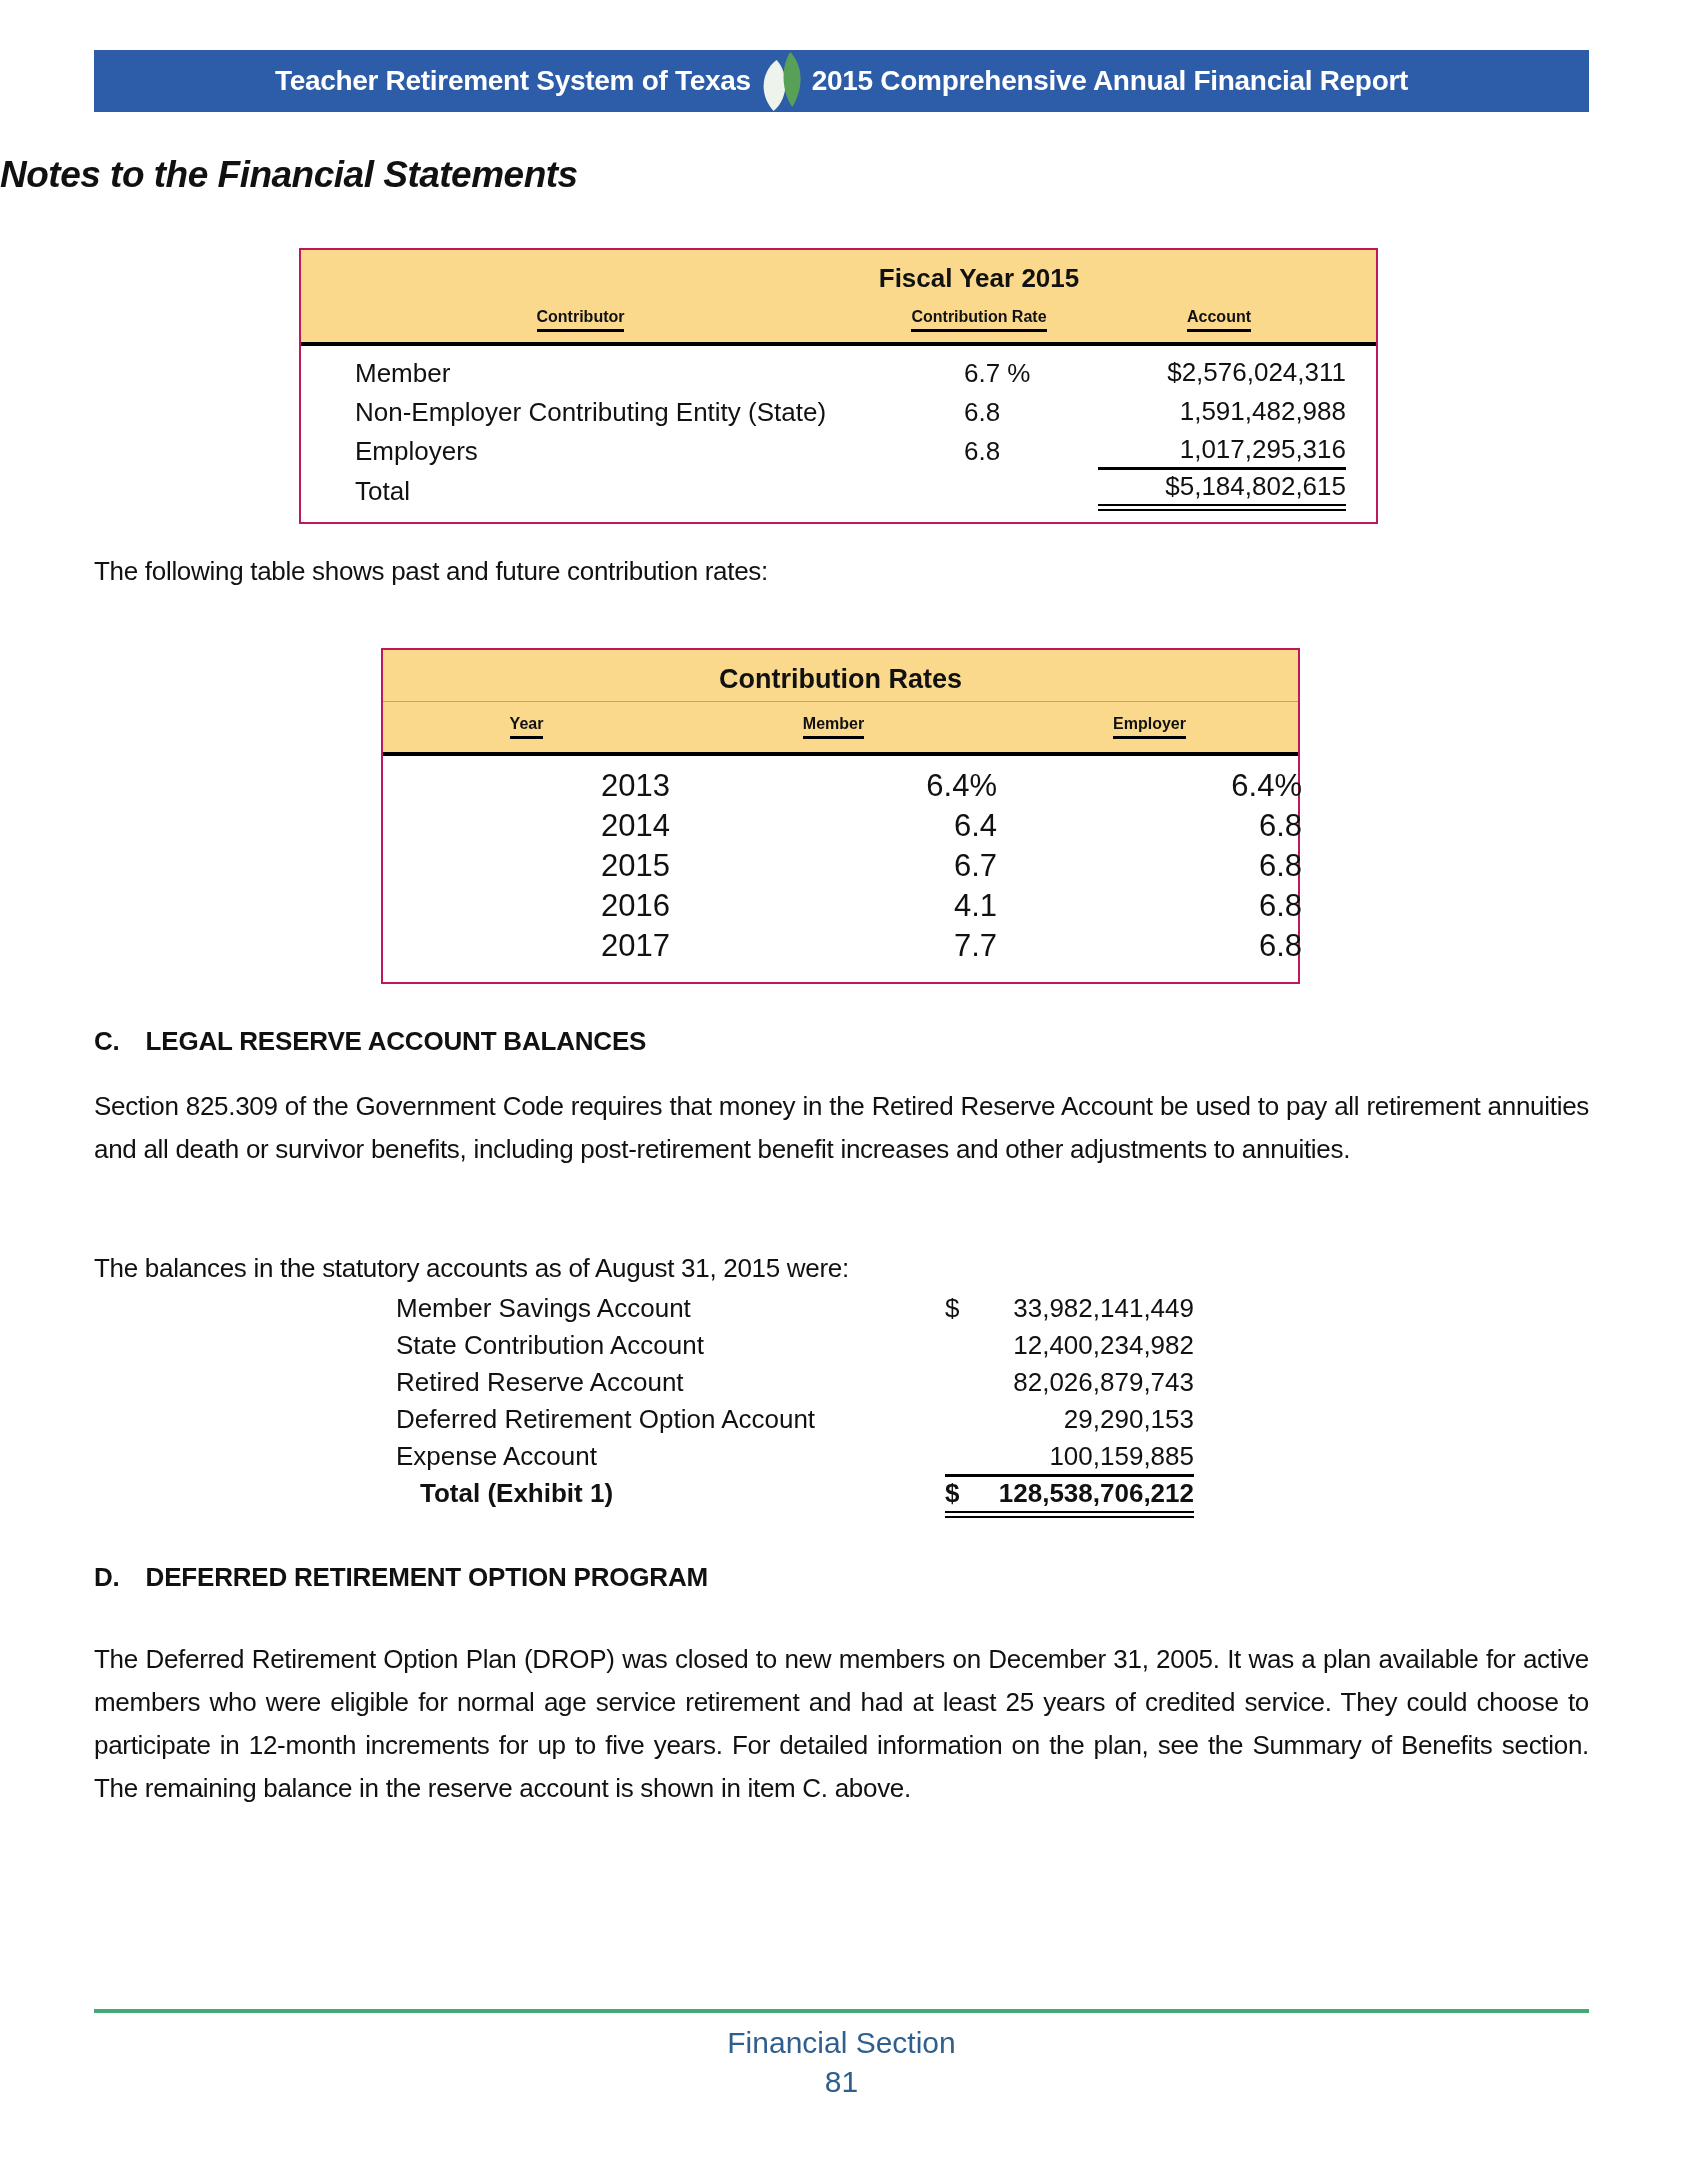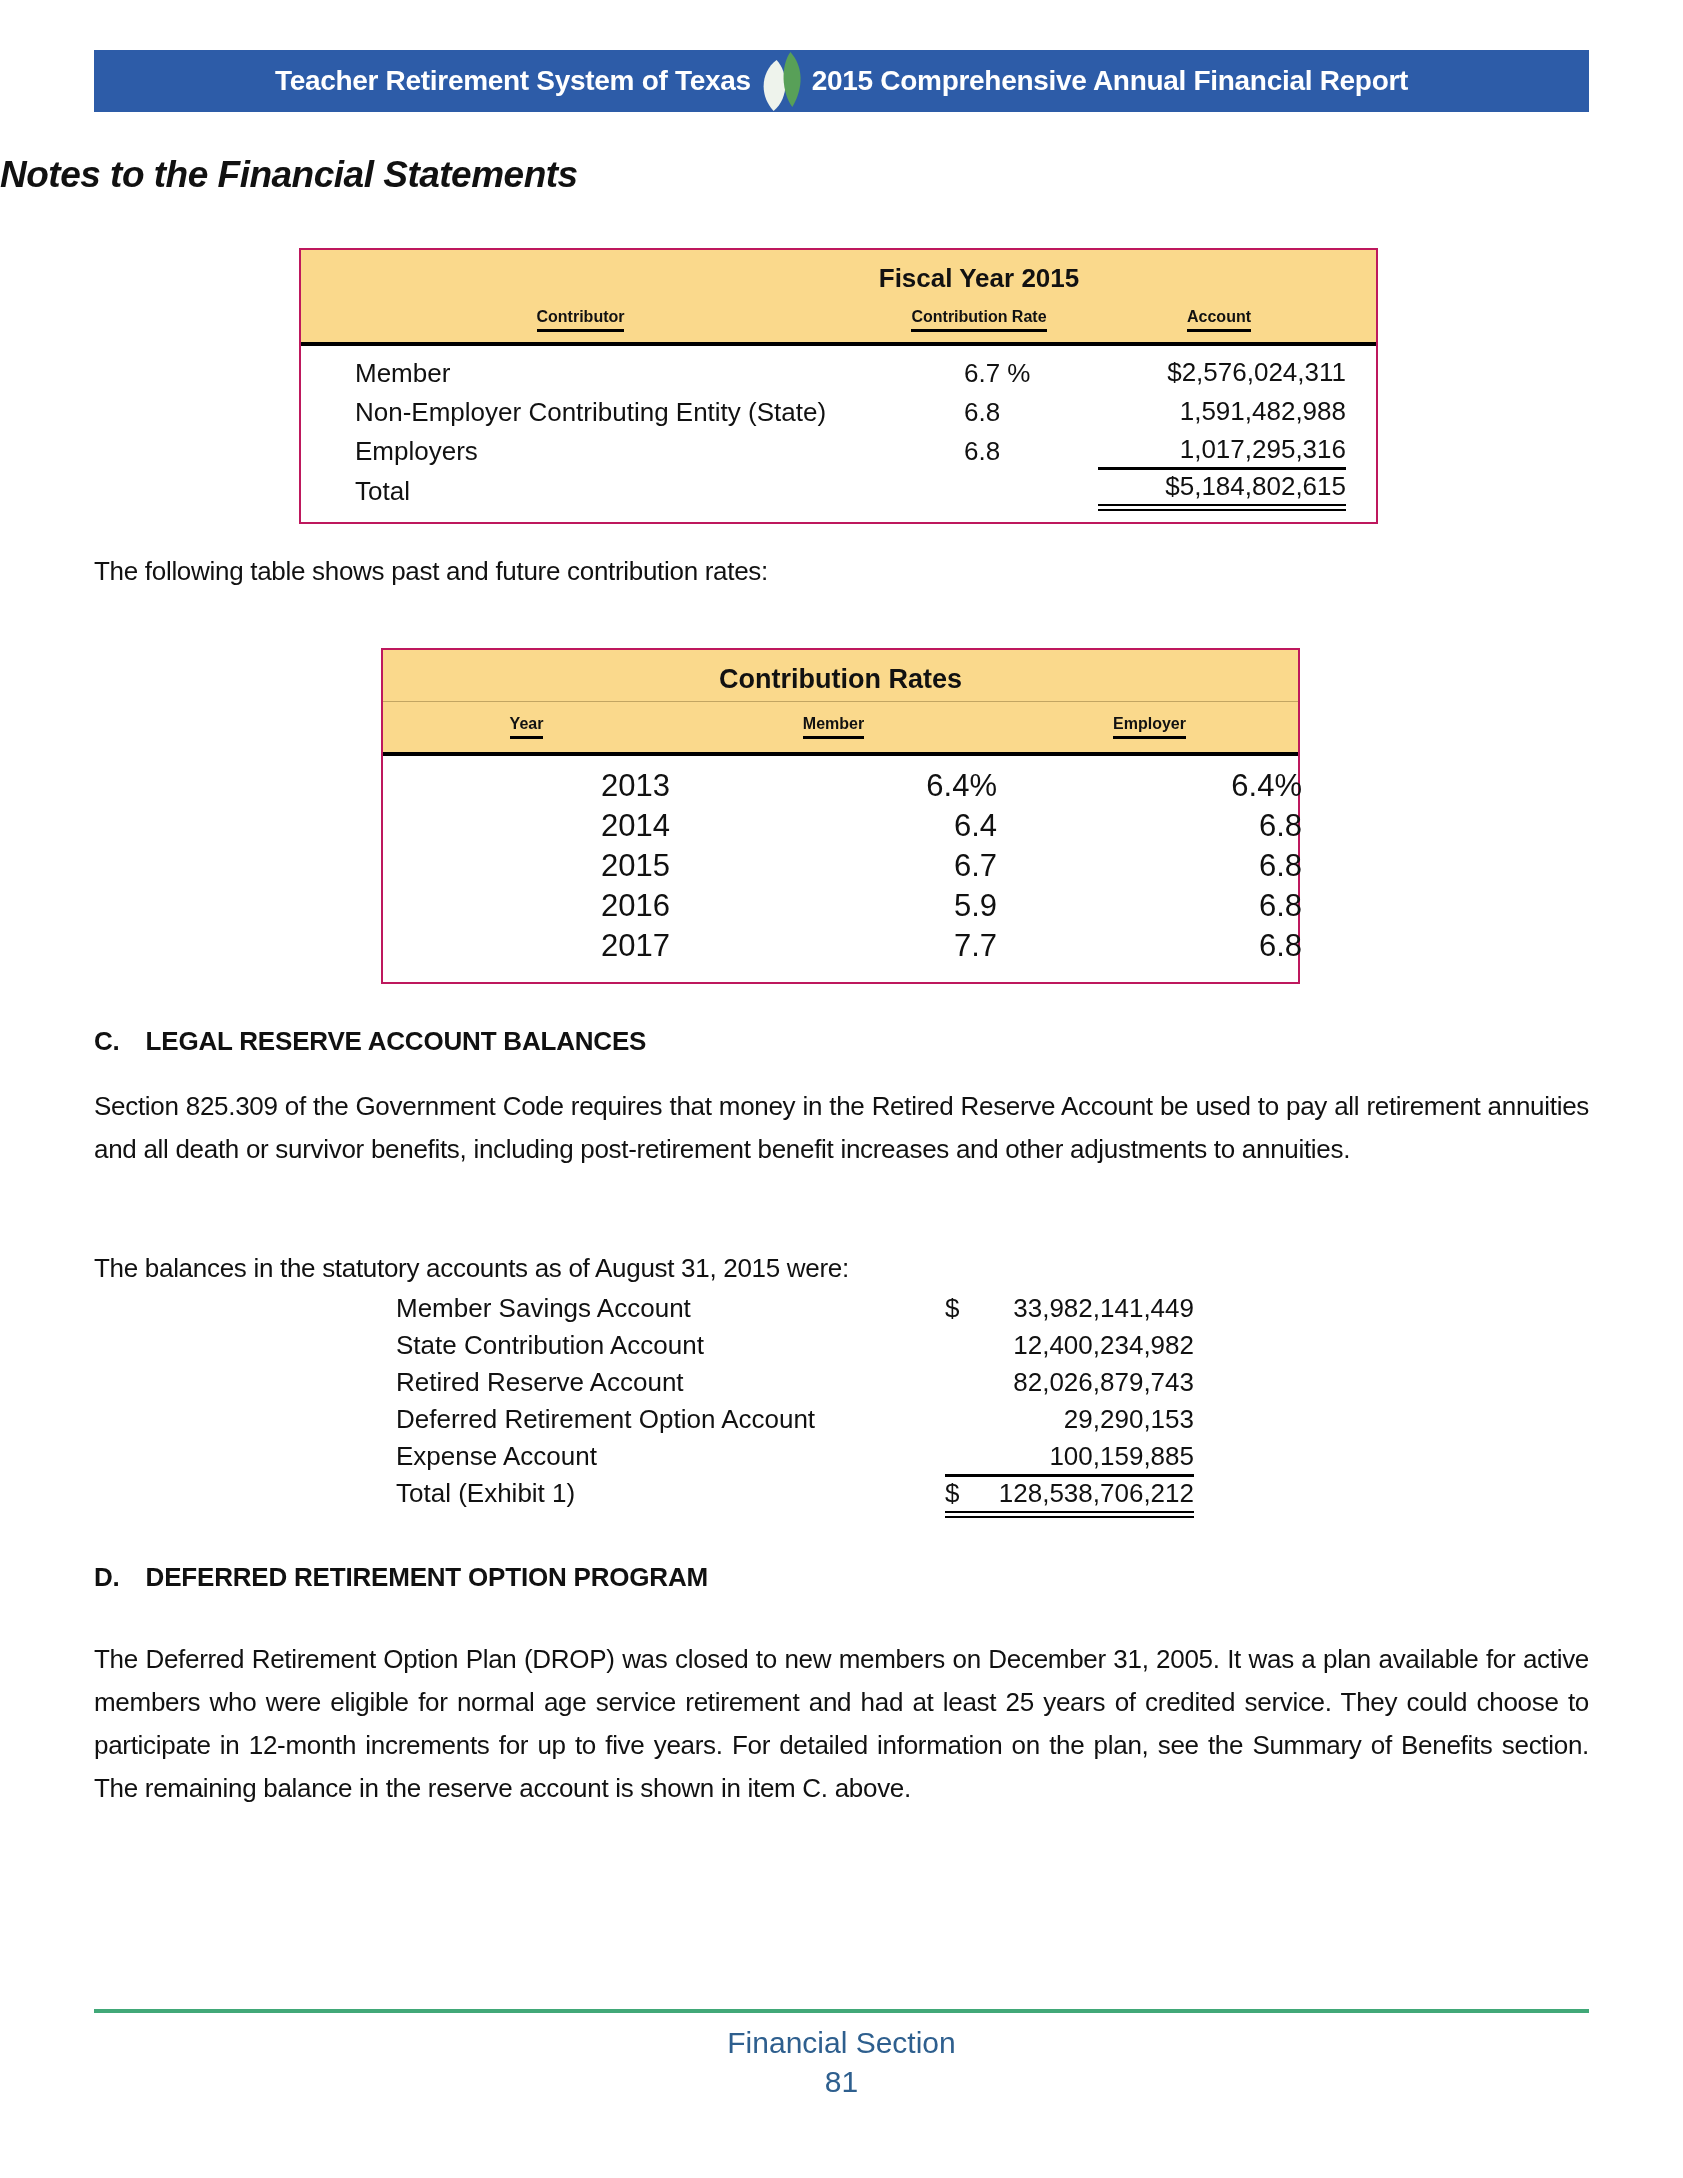--- a/index.html
+++ b/index.html
@@ -61,21 +61,21 @@
   .bal-intro { position:absolute; left:94px; top:1247px; }
   .d-head { top:1562px; }
   .d-para { position:absolute; left:94px; top:1638px; width:1495px; text-align:justify; }
 
   
   .acct-list { position:absolute; left:396px; top:1293px; width:798px; font-size:26px; }
   .acct-row { display:flex; align-items:baseline; height:37px; }
   .acct-row .lbl { flex:1; }
   .val-box { width:249px; display:flex; justify-content:space-between; align-items:baseline; padding-bottom:2px; }
   .val-box .num { flex:1; text-align:right; }
-  .acct-row.total { font-weight:normal; }
+  .acct-row.total { font-weight:bold;margin-left:24px; }
 
   
   .footer { position:absolute; left:94px; top:2009px; width:1495px; text-align:center; }
   .footer-rule { height:4px; width:100%; }
   .footer-line { font-size:30px; margin-top:13px; }
   .footer-page { font-size:30px; margin-top:5px; }
 </style>
 </head>
 <body>
 
@@ -149,21 +149,21 @@
         <span>6.4</span>
         <span>6.8</span>
       </div>
       <div class="row">
         <span>2015</span>
         <span>6.7</span>
         <span>6.8</span>
       </div>
       <div class="row">
         <span>2016</span>
-        <span>5.9</span>
+        <span>4.1</span>
         <span>6.8</span>
       </div>
       <div class="row">
         <span>2017</span>
         <span>7.7</span>
         <span>6.8</span>
       </div>
     </div>
   </section>
 

